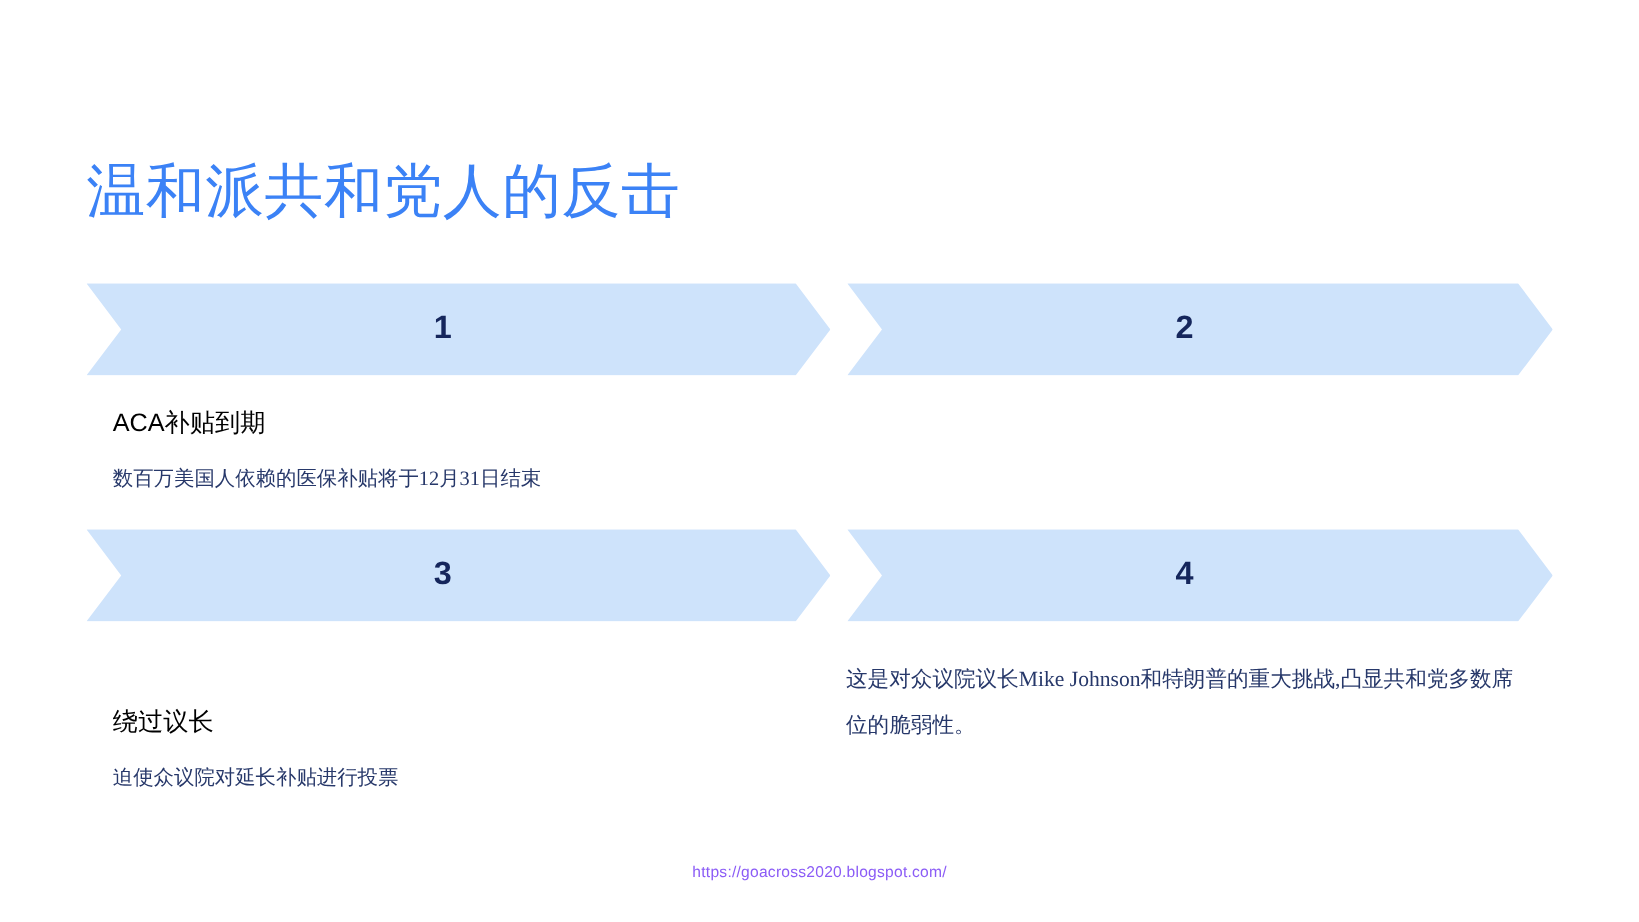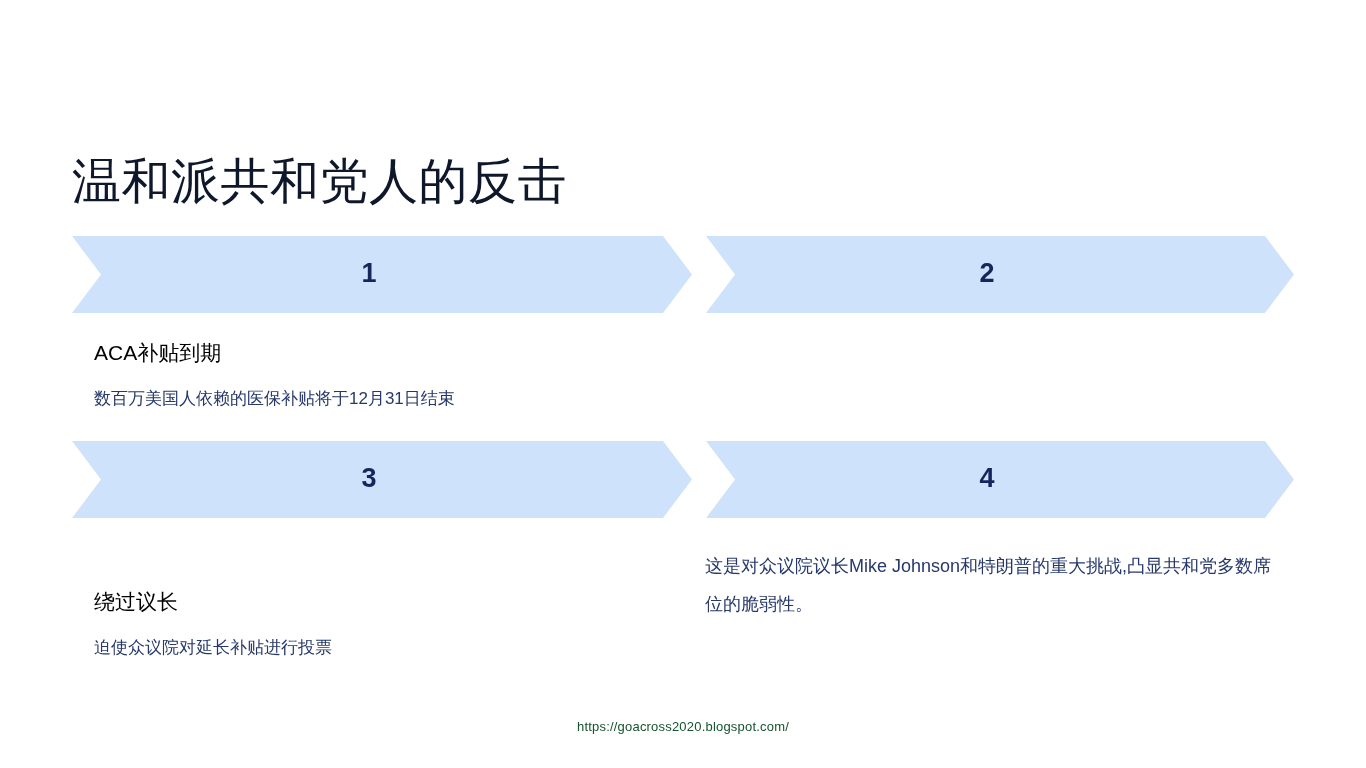--- a/index.html
+++ b/index.html
@@ -18,26 +18,26 @@
   .slide {
     position: absolute;
     inset: 0;
     background: #ffffff;
   }
 
   
   .slide-title {
     position: absolute;
     left: 72px;
-    top: 117px;
+    top: 96px;
     font-size: 49px;
     line-height: 62px;
     font-weight: 400;
     letter-spacing: 0.5px;
-    color: #0f172a;
+    color: #3b82f6;
     white-space: nowrap;
   }
 
   
   .chev-row {
     position: absolute;
     left: 72px;
     width: 1222px;
     height: 77px;
   }
@@ -95,36 +95,37 @@
     color: #000000;
     margin: 0 0 14px 0;
     white-space: nowrap;
   }
   .item-desc {
     font-size: 17px;
     font-weight: 400;
     line-height: 33px;
     color: #27386a;
     margin: 0;
+    font-family: Liberation Serif, serif;
   }
   .txt-block.c4 .item-desc {
     font-size: 18px;
     line-height: 38px;
     margin-top: 4px;
   }
 
   
   .footer-url {
     position: absolute;
     left: 0;
     right: 0;
     top: 719px;
     text-align: center;
     font-size: 13px;
-    color: #14532d;
+    color: #8b5cf6;
     letter-spacing: 0.2px;
   }
 </style>
 </head>
 <body>
 
 <div class="slide">
 
   <h1 class="slide-title">温和派共和党人的反击</h1>
 

